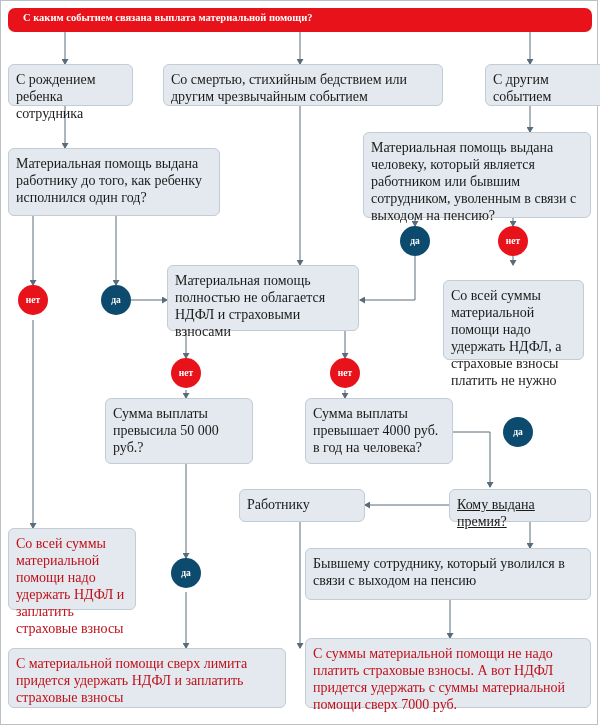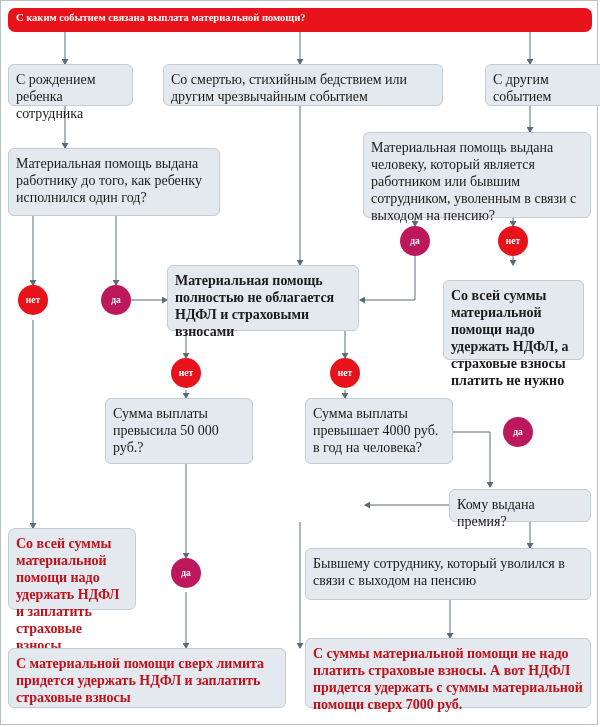--- a/index.html
+++ b/index.html
@@ -13,53 +13,53 @@
   .border { position:absolute; left:0; top:0; width:598px; height:725px; border:1px solid #b9c0c6; box-sizing:border-box; }
 
   .title {
     position:absolute;
     background:#e8121a;
     color:#ffffff;
     font-weight:bold;
     font-size:10.5px;
     font-family:"Liberation Serif", serif;
     border-radius:7px;
-    padding:4px 8px;
+    padding:4px 15px;
     box-sizing:border-box;
     line-height:1.15;
   }
 
   .box {
     position:absolute;
     background:#e3e9ee;
     border:1px solid #c2ccd4;
     border-radius:6px;
     box-sizing:border-box;
     font-size:14px;
     line-height:1.22;
     padding:6px 7px;
     color:#1b1b1b;
     font-family:"Liberation Serif", serif;
   }
-  .box.bold { font-weight:bold; }
+  .box.bold { font-weight:normal; }
   .box.red { color:#c0101a; }
 
   .pill {
     position:absolute;
     width:30px; height:30px;
     border-radius:50%;
     color:#ffffff;
     font-size:9.5px;
     font-weight:bold;
     display:flex; align-items:center; justify-content:center;
     box-sizing:border-box;
     font-family:"Liberation Serif", serif;
   }
   .pill.no { background:#e8121a; }
-  .pill.yes { background:#be185d; }
+  .pill.yes { background:#0c4a6e; }
 
   svg.lines { position:absolute; left:0; top:0; width:600px; height:727px; pointer-events:none; }
 </style>
 </head>
 <body>
 
 <div id="canvas">
 
   <div class="border"></div>
 
@@ -125,25 +125,26 @@
 
   <div class="box" style="left:8px; top:148px; width:212px; height:68px;">Материальная помощь выдана работнику до того, как ребенку исполнился один год?</div>
   <div class="box" style="left:363px; top:132px; width:228px; height:86px;">Материальная помощь выдана человеку, который является работником или бывшим сотрудником, уволенным в связи с выходом на пенсию?</div>
 
   <div class="box bold" style="left:167px; top:265px; width:192px; height:66px;">Материальная помощь полностью не облагается НДФЛ и страховыми взносами</div>
   <div class="box bold" style="left:443px; top:280px; width:141px; height:80px;">Со всей суммы материальной помощи надо удержать НДФЛ, а страховые взносы платить не нужно</div>
 
   <div class="box" style="left:105px; top:398px; width:148px; height:66px;">Сумма выплаты превысила 50 000 руб.?</div>
   <div class="box" style="left:305px; top:398px; width:148px; height:66px;">Сумма выплаты превышает 4000 руб. в год на человека?</div>
 
-  <div class="box" style="left:449px; top:489px; width:142px; height:33px;">Кому выдана премия?</div>
+  <div class="box" style="left:239px; top:489px; width:126px; height:33px;">Работнику</div>
+  <div class="box" style="left:449px; top:489px; width:142px; height:33px;text-decoration:underline;">Кому выдана премия?</div>
 
   <div class="box" style="left:305px; top:548px; width:286px; height:52px;">Бывшему сотруднику, который уволился в связи с выходом на пенсию</div>
 
-  <div class="box bold red" style="left:8px; top:528px; width:128px; height:82px;border-radius:7px;">Со всей суммы материальной помощи надо удержать НДФЛ и заплатить страховые взносы</div>
+  <div class="box bold red" style="left:8px; top:528px; width:128px; height:82px;">Со всей суммы материальной помощи надо удержать НДФЛ и заплатить страховые взносы</div>
   <div class="box bold red" style="left:8px; top:648px; width:278px; height:60px;">С материальной помощи сверх лимита придется удержать НДФЛ и заплатить страховые взносы</div>
   <div class="box bold red" style="left:305px; top:638px; width:286px; height:70px;">С суммы материальной помощи не надо платить страховые взносы. А вот НДФЛ придется удержать с суммы материальной помощи сверх 7000 руб.</div>
 
   <div class="pill no" style="left:18px; top:285px;">нет</div>
   <div class="pill yes" style="left:101px; top:285px;">да</div>
   <div class="pill yes" style="left:400px; top:226px;">да</div>
   <div class="pill no" style="left:498px; top:226px;">нет</div>
   <div class="pill no" style="left:171px; top:358px;">нет</div>
   <div class="pill no" style="left:330px; top:358px;">нет</div>
   <div class="pill yes" style="left:503px; top:417px;">да</div>

